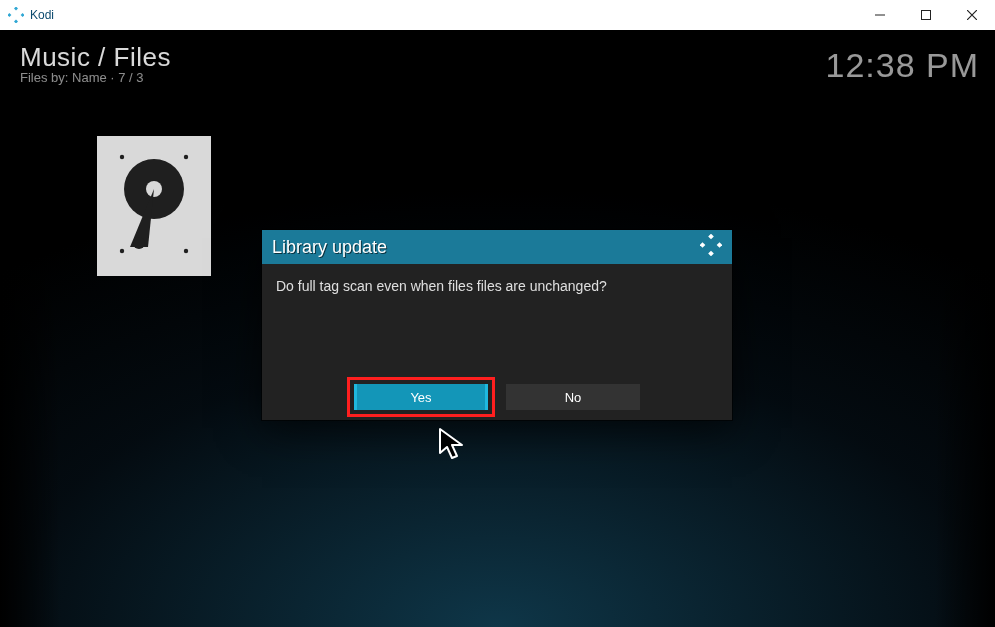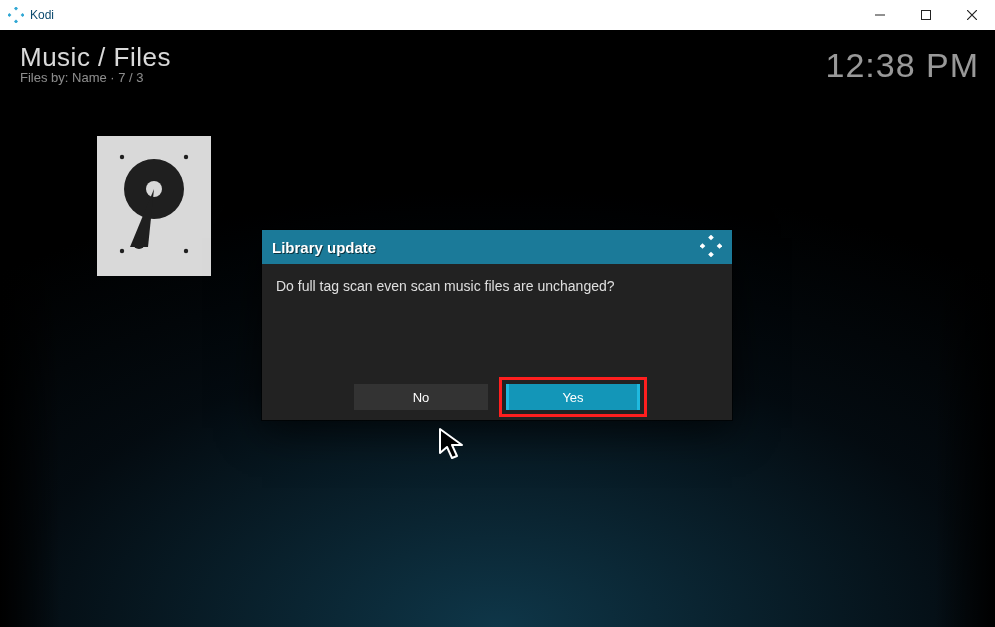--- a/index.html
+++ b/index.html
@@ -32,21 +32,21 @@
     position: absolute; top: 106px; left: 97px; width: 114px; height: 140px;
     background: #d9d9d9; display:flex; align-items:center; justify-content:center;
   }
 
   .dialog {
     position: absolute; top: 200px; left: 262px; width: 470px; height: 190px;
     background: #222; box-shadow: 0 0 0 1px rgba(0,0,0,0.6), 0 8px 40px rgba(0,0,0,0.7);
   }
   .dialog-header {
     height: 34px; background: #1b7a99; display:flex; align-items:center;
-    padding: 4px 10px; color: #fff; font-size: 15px; font-weight: 700;
+    padding: 4px 10px; color: #fff; font-size: 18px; font-weight: 400;
     text-shadow: 1px 1px 0 rgba(0,0,0,0.6);
   }
   .dialog-header .spacer { flex:1; }
   .dialog-body { padding: 14px 14px; color: rgba(255,255,255,0.85); font-size: 14px; }
   .dialog-buttons { position:absolute; bottom: 10px; left:0; width:100%; padding: 0 80px; display:flex; gap: 18px; justify-content:center; }
   .btn {
     width: 134px; height: 26px; display:flex; align-items:center; justify-content:center;
     font-size: 13px; color: #fff; cursor: pointer;
   }
   .btn.yes {
@@ -132,24 +132,24 @@
           <svg width="22" height="22" viewBox="0 0 22 22">
             <g fill="#ffffff">
               <rect x="9" y="0.5" width="4" height="4" transform="rotate(45 11 2.5)"></rect>
               <rect x="9" y="17.5" width="4" height="4" transform="rotate(45 11 19.5)"></rect>
               <rect x="0.5" y="9" width="4" height="4" transform="rotate(45 2.5 11)"></rect>
               <rect x="17.5" y="9" width="4" height="4" transform="rotate(45 19.5 11)"></rect>
             </g>
           </svg>
         </span>
       </div>
-      <div class="dialog-body">Do full tag scan even scan music files are unchanged?</div>
+      <div class="dialog-body">Do full tag scan even when files files are unchanged?</div>
       <div class="dialog-buttons">
+        <div class="btn yes">Yes</div>
         <div class="btn no">No</div>
-        <div class="btn yes">Yes</div>
       </div>
     </div>
 
     <div class="cursor">
       <svg width="30" height="36" viewBox="0 0 30 36">
         <path d="M2 2 L2 26 L9 20 L14 31 L19 29 L14 18 L24 18 Z" fill="#000" stroke="#fff" stroke-width="2" stroke-linejoin="round"></path>
       </svg>
     </div>
 
   </div>

